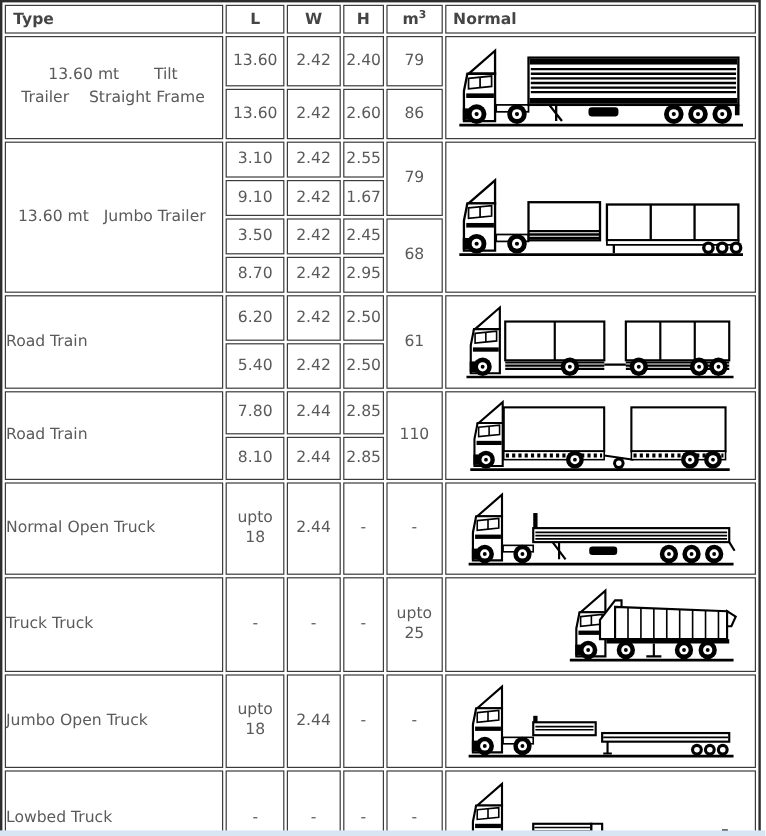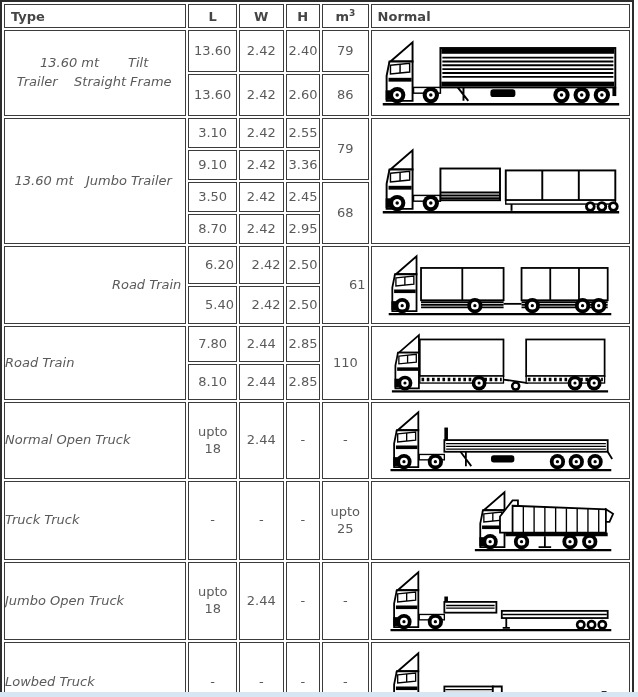--- a/index.html
+++ b/index.html
@@ -10,29 +10,29 @@
   }
   table.dims{
     border-collapse:separate;border-spacing:2px;
     border:2px solid #2d2d2d;background:#ffffff;
     margin:0;width:634px;table-layout:fixed;
   }
   th,td{border:1px solid #3b3b3b;color:#5a5a5c;font-size:13px;background:#fff;overflow:hidden;}
   th{font-weight:bold;color:#454545;text-align:left;padding:2px 6px;height:18px;vertical-align:middle;margin-top:44px;}
   th.c{text-align:center;padding:2px 1px;}
   th sup{font-size:9px;}
-  td.type{text-align:left;padding:2px 4px 2px 0;vertical-align:middle;white-space:pre-wrap;line-height:1.45;font-style:italic;}
+  td.type{text-align:left;padding:2px 4px 2px 0;vertical-align:middle;white-space:pre-wrap;line-height:1.45;}
   td.type.center{text-align:center;padding-left:2px;}
   td.num{text-align:center;vertical-align:middle;padding:1px 2px;white-space:pre-line;line-height:1.3;}
   td.pic{text-align:center;vertical-align:middle;padding:1px 2px;}
   td.pic svg{display:block;margin:0 auto;}
   
   tr.g0 td{height:38px;}
   tr.g1 td{height:26px;text-align:center;}
-  tr.g2 td{height:34px;text-align:right;}
+  tr.g2 td{height:34px;}
   tr.g3 td{height:32px;}
   tr.g4 td{height:71px;}
   tr.g5 td{height:73px;}
   tr.g6 td{height:72px;}
   tr.g7 td{height:74px;}
   #bottom-bar{position:absolute;left:0;bottom:0;width:100%;height:5px;}
 </style>
 </head>
 <body>
 
@@ -149,21 +149,21 @@
           <use href="#ws" x="222" y="65.5"></use>
             <use href="#ws" x="234" y="65.5"></use>
             <use href="#ws" x="246" y="65.5"></use>
           <line x1="6" y1="71.5" x2="252" y2="71.5" stroke="#000" stroke-width="2.5"></line>
         </svg>
       </td>
     </tr>
     <tr class="g1">
       <td class="num">9.10</td>
       <td class="num">2.42</td>
-      <td class="num">3.36</td>
+      <td class="num">1.67</td>
     </tr>
     <tr class="g1">
       <td class="num">3.50</td>
       <td class="num">2.42</td>
       <td class="num">2.45</td>
       <td class="num" rowspan="2">68</td>
     </tr>
     <tr class="g1">
       <td class="num">8.70</td>
       <td class="num">2.42</td>

